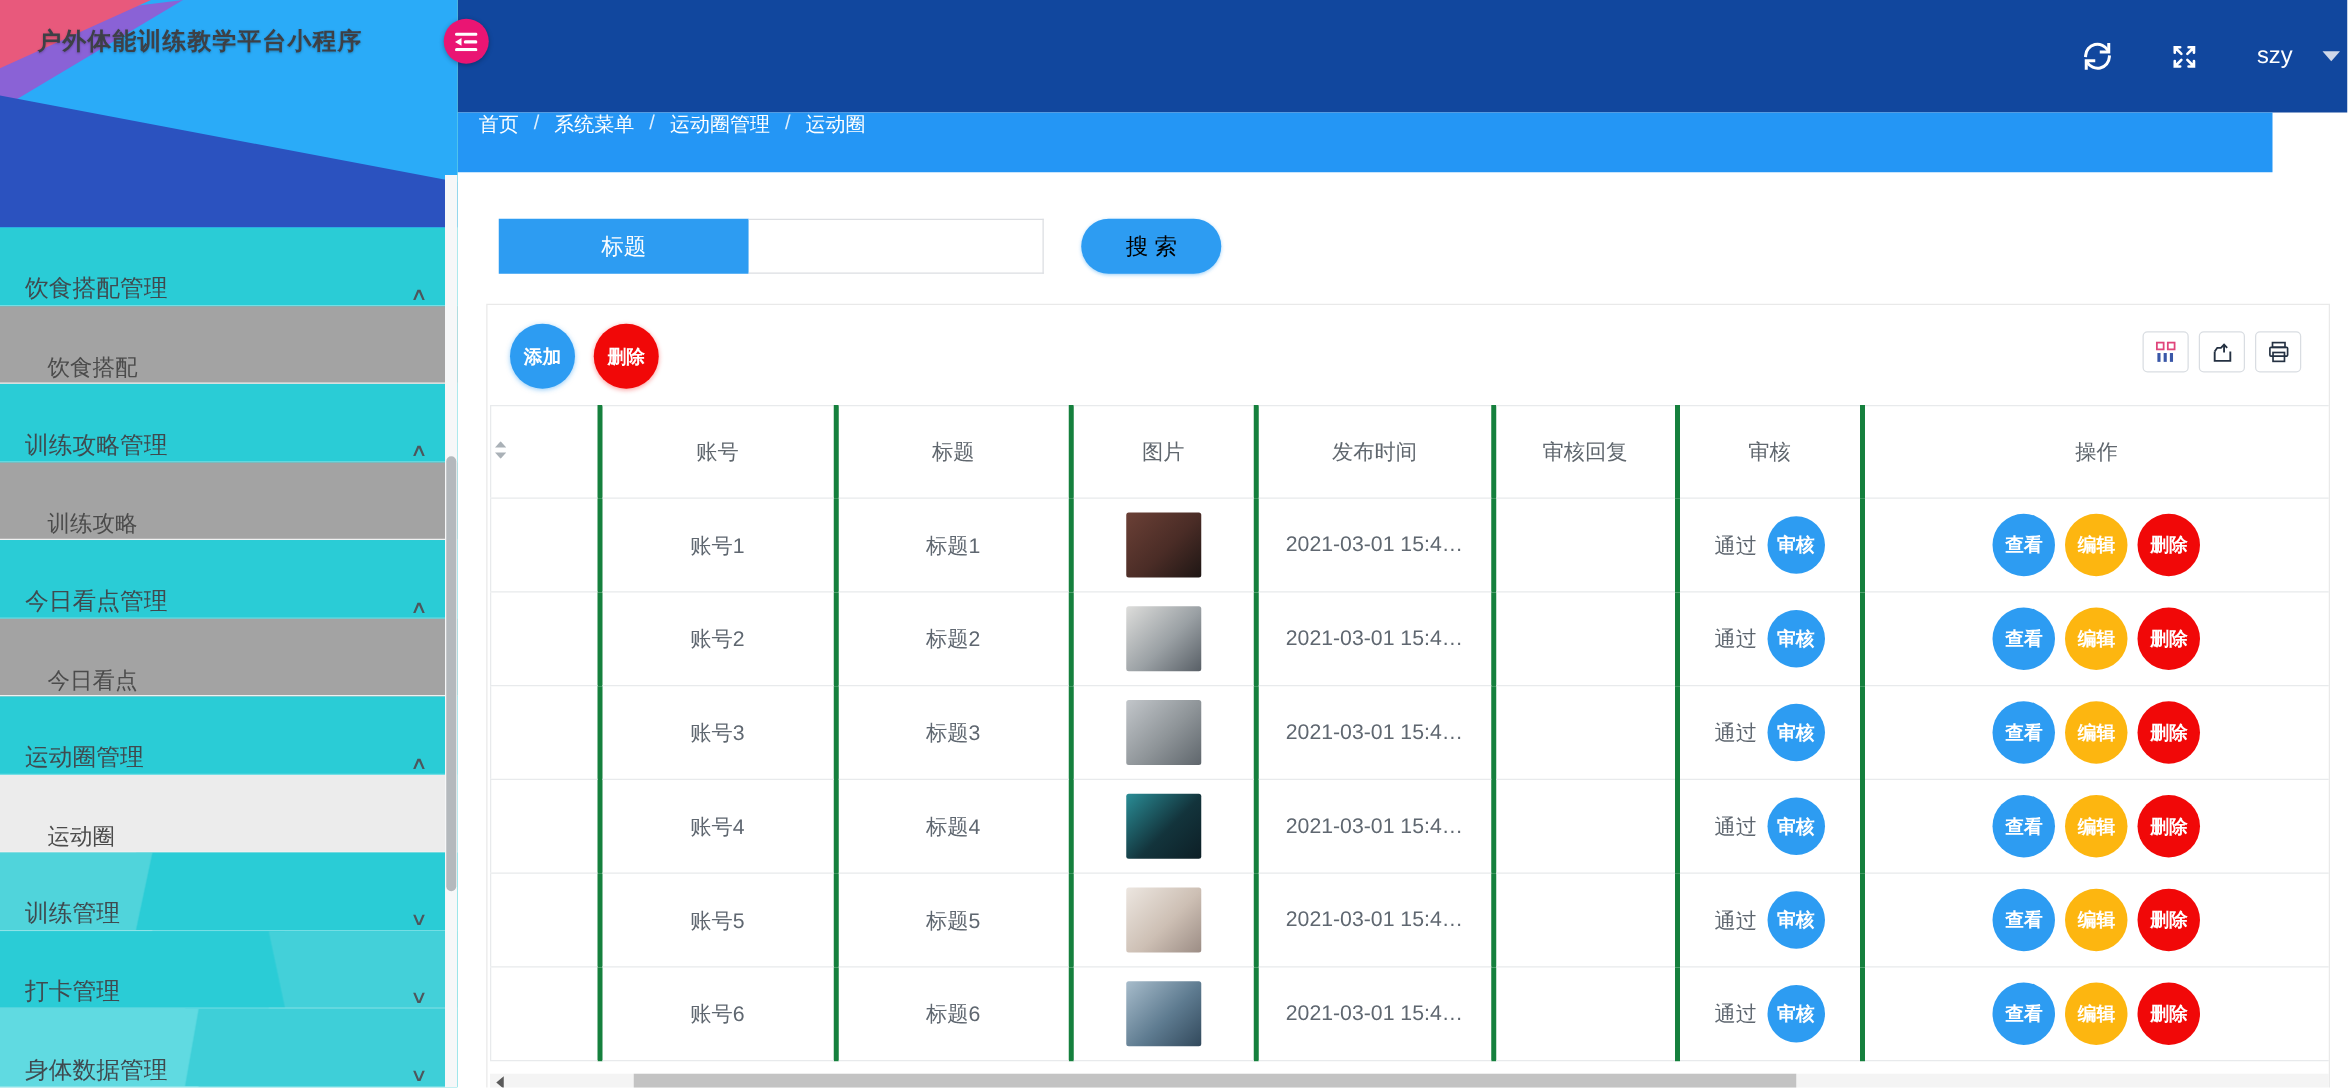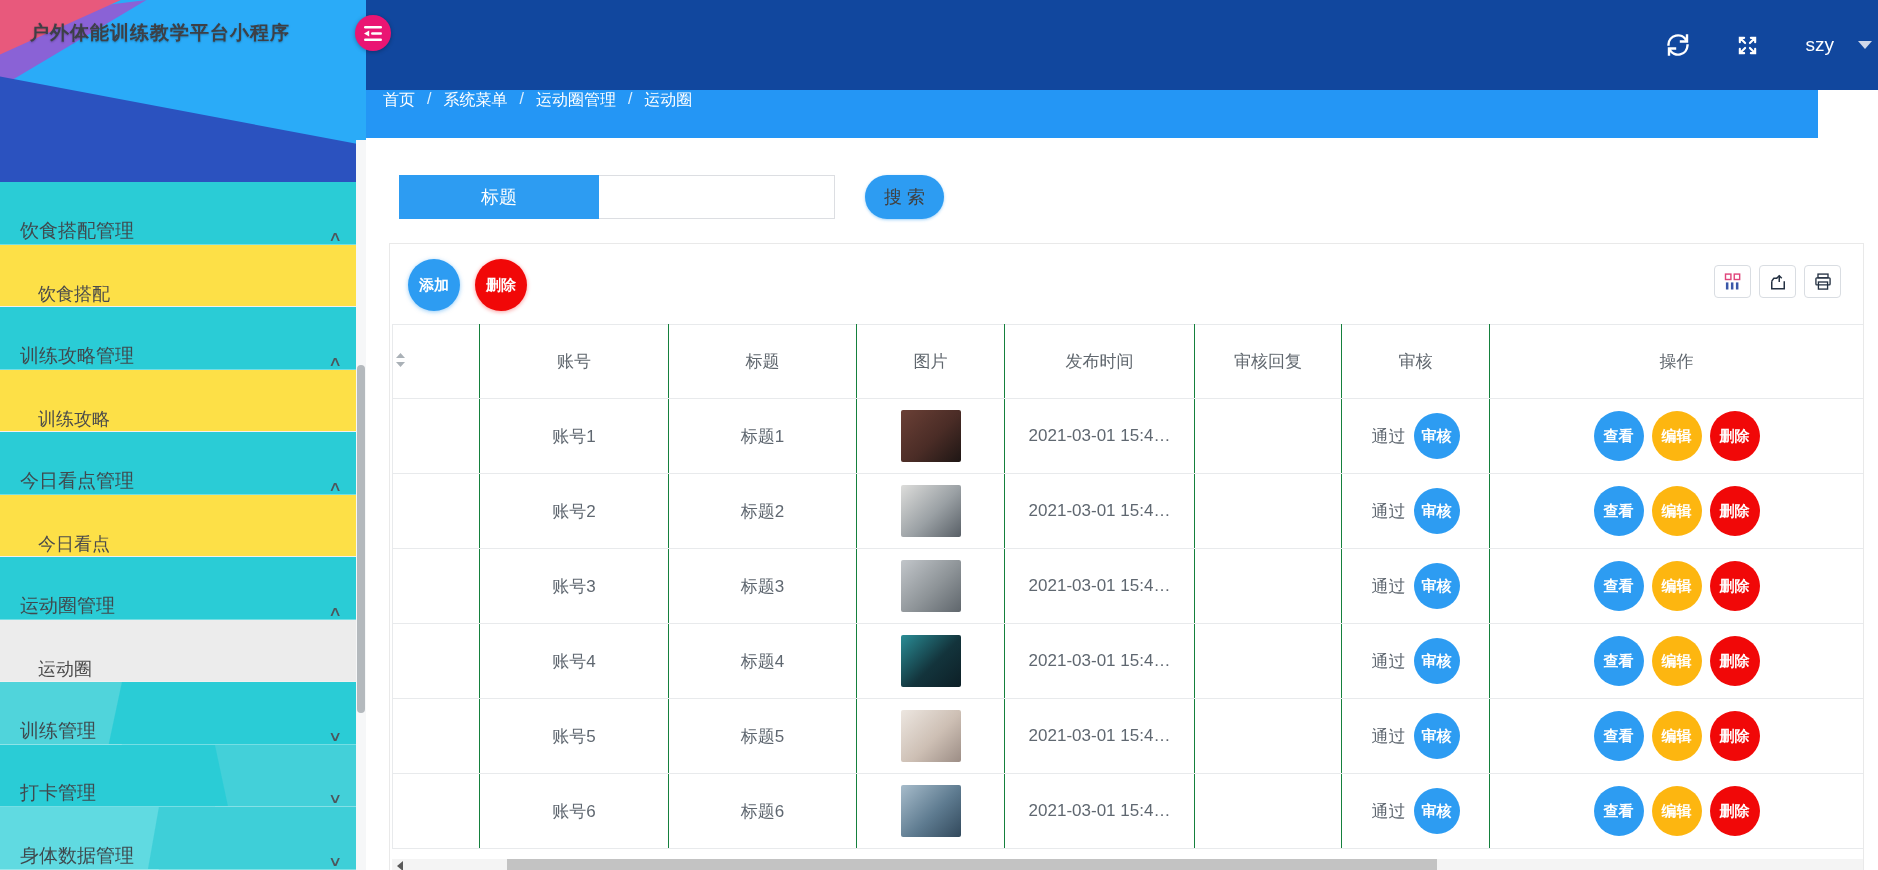--- a/index.html
+++ b/index.html
@@ -13,21 +13,21 @@
   .tri-purple  { background:#8a62d6; clip-path:polygon(0 10%, 40% 0, 0 48%); }
   .tri-darkblue{ background:#2b52bf; clip-path:polygon(0 42%, 100% 80%, 100% 100%, 0 100%); }
   .tri-pink    { background:#e8597c; clip-path:polygon(0 0, 33% 0, 0 30%); }
   .app-title { position:absolute; left:30px; top:20px; z-index:4; font-size:19px; font-weight:bold;
                color:#3d4046; letter-spacing:1px; text-shadow:0 1px 2px rgba(0,0,0,.28); white-space:nowrap; }
 
   .menu { position:absolute; top:182px; left:0; width:366px; bottom:0; display:flex; flex-direction:column; }
   .menu-item { flex:1; display:flex; align-items:flex-end; padding:0 26px 0 20px;
                font-size:19px; color:#3f4a4f; cursor:pointer; position:relative;
                border-bottom:1px solid rgba(255,255,255,.35); }
-  .menu-item.child { background:#fde047; padding-left:38px; color:#4b4b4b; font-size:18px; border-bottom:1px solid #f0f0f0; }
+  .menu-item.child { background:#a3a3a3; padding-left:38px; color:#4b4b4b; font-size:18px; border-bottom:1px solid #f0f0f0; }
   .menu-item.selected { background:#ececec; }
   .mi-8  { background:linear-gradient(102deg,#50d4db 32%,#2accd6 32.3%); }
   .mi-9  { background:linear-gradient(78deg,#2accd6 60%,#43d0d9 60.3%); }
   .mi-10 { background:linear-gradient(100deg,#60dae1 42%,#3ecfd8 42.3%); }
   .chevron { margin-left:auto; font-size:14px; color:#4d565c; transform:scaleX(1.4); }
 
   .sb-scroll { position:absolute; right:0; top:140px; bottom:0; width:10px; background:#f6f7f8; z-index:8; }
   .sb-thumb  { position:absolute; top:225px; left:1px; width:8px; height:348px; background:#b4b9bd; border-radius:4px; }
 
   
@@ -49,37 +49,37 @@
   .crumb { cursor:pointer; }
   .crumb-sep { margin:0 12px; color:rgba(255,255,255,.85); }
 
   
   .content { position:absolute; left:366px; top:138px; width:1512px; height:732px; background:#fff; }
 
   .filter-btn { position:absolute; left:33px; top:37px; width:200px; height:44px; background:#2d9cf2;
                 color:#fff; font-size:18px; border:none; cursor:pointer; }
   .search-input { position:absolute; left:233px; top:37px; width:236px; height:44px;
                   border:1px solid #dcdee2; border-left:none; padding:0 10px; font-size:16px; outline:none; }
-  .search-btn { position:absolute; left:499px; top:37px; width:79px; height:44px; border-radius:22px;
-                background:#2d9cf2; color:#404040; font-size:18px; border:none; letter-spacing:5px;
+  .search-btn { position:absolute; left:499px; top:37px; width:112px; height:44px; border-radius:22px;
+                background:#2d9cf2; color:#000000; font-size:18px; border:none; letter-spacing:5px;
                 text-indent:5px; cursor:pointer; box-shadow:0 1px 3px rgba(45,156,242,.45); }
 
   .card { position:absolute; left:23px; top:105px; width:1475px; height:648px;
           background:#fff; border:1px solid #e9e9e9; }
   .circle { border:none; border-radius:50%; color:#fff; cursor:pointer; font-weight:600; }
   .add-btn { position:absolute; left:18px; top:15px; width:52px; height:52px; font-size:15px; background:#2d9cf2; box-shadow:0 1px 4px rgba(45,156,242,.5); }
   .del-btn { position:absolute; left:85px; top:15px; width:52px; height:52px; font-size:15px; background:#f10808; box-shadow:0 1px 4px rgba(241,8,8,.4); }
   .icon-btns { position:absolute; right:22px; top:21px; display:flex; gap:8px; }
   .icon-btn { width:37px; height:33px; border:1px solid #d9dde2; border-radius:4px; background:#fff;
               display:flex; align-items:center; justify-content:center; cursor:pointer; }
 
   .tablewrap { position:absolute; left:2px; top:80px; right:0; }
   table { width:100%; border-collapse:collapse; table-layout:fixed;
           border-top:1px solid #e8eaec; border-left:1px solid #e8eaec; }
-  th,td { border-right:1px solid #15803d; border-bottom:1px solid #e8eaec; text-align:center; overflow:hidden; }
+  th,td { border-right:4px solid #15803d; border-bottom:1px solid #e8eaec; text-align:center; overflow:hidden; }
   th:last-child, td:last-child { border-right:none; }
   th { height:74px; font-weight:normal; color:#60676e; font-size:17px; }
   td { height:75px; color:#5f6770; font-size:17px;margin-top:11px; }
   th.idx { text-align:left; padding-left:3px; }
   .photo { width:60px; height:52px; margin:0 auto; border-radius:2px; }
   .cellflex { display:flex; align-items:center; justify-content:center; gap:8px; }
   .audit-btn { width:46px; height:46px; font-size:15px; background:#2d9cf2; }
   .act-btn { width:50px; height:50px; font-size:15px; }
   .act-view { background:#2d9cf2; } .act-edit { background:#fdb610; } .act-del { background:#f10808; }
 

